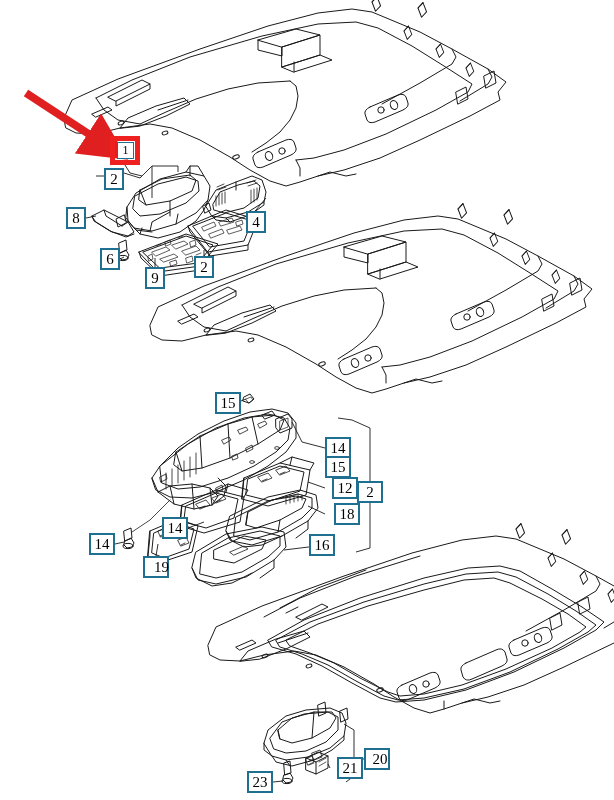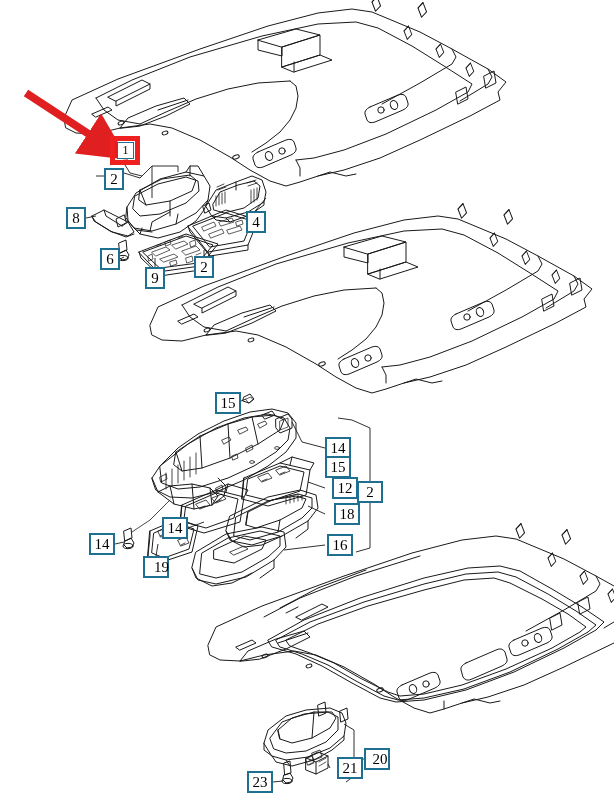--- a/index.html
+++ b/index.html
@@ -626,21 +626,21 @@
       </div>
     <div class="callout wide" style="left:332px; top:477px;">
         <span>12</span>
       </div>
     <div class="callout wide" style="left:357px; top:481px;">
         <span>2</span>
       </div>
     <div class="callout wide" style="left:309px; top:503px;margin-left:25px;">
         <span>18</span>
       </div>
-    <div class="callout wide" style="left:327px; top:534px;">
+    <div class="callout wide" style="left:309px; top:534px;">
         <span>16</span>
       </div>
     <div class="callout wide" style="left:162px; top:517px;">
         <span>14</span>
       </div>
     <div class="callout wide" style="left:89px;  top:533px;">
         <span>14</span>
       </div>
     <div class="callout wide" style="left:143px; top:556px;padding-left:11px;">
         <span>19</span>

